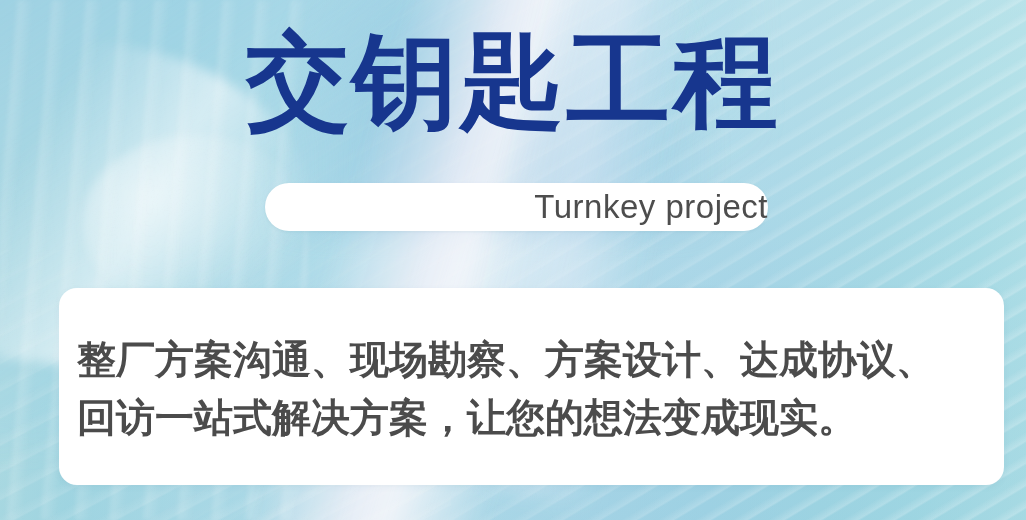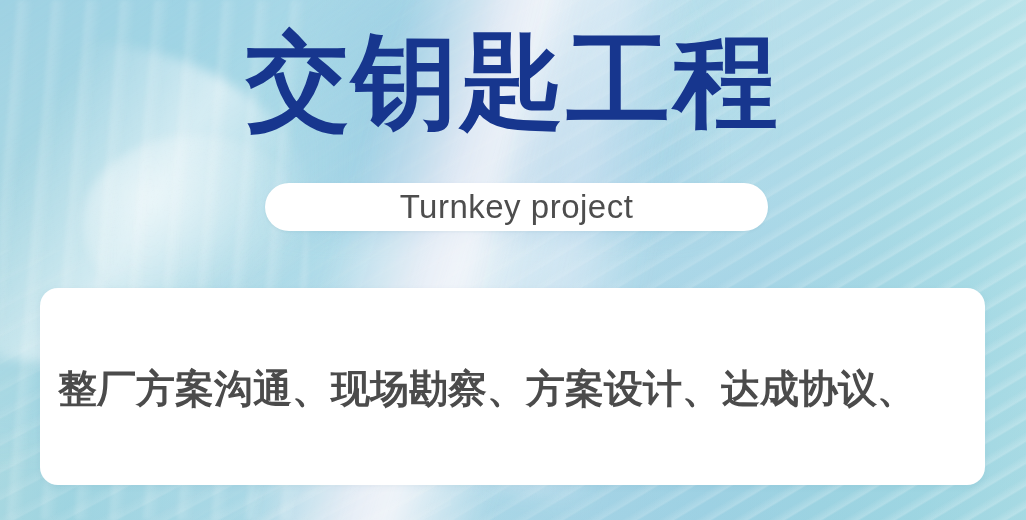--- a/index.html
+++ b/index.html
@@ -187,36 +187,36 @@
   .pill {
     position: absolute;
     left: 265px;
     top: 183px;
     width: 503px;
     height: 48px;
     border-radius: 26px;
     background: #ffffff;
     display: flex;
     align-items: center;
-    justify-content: center;
+    justify-content: flex-end;
     box-shadow: 0 1px 3px rgba(80,130,150,0.10);
   }
   .pill-text {
     font-family: "Liberation Sans", "DejaVu Sans", sans-serif;
     font-size: 33px;
     font-weight: 400;
     letter-spacing: 0.5px;
     color: #4d4d4d;
     white-space: nowrap;
   }
 
   
   .card {
     position: absolute;
-    left: 40px;
+    left: 59px;
     top: 288px;
     width: 945px;
     height: 197px;
     border-radius: 18px;
     background: #ffffff;
     box-sizing: border-box;
     padding: 14px 18px 10px 18px;
     display: flex;
     flex-direction: column;
     justify-content: center;
@@ -250,15 +250,16 @@
   <div class="bg-hatch-left"></div>
 
   <div class="headline">交钥匙工程</div>
 
   <div class="pill">
     <span class="pill-text">Turnkey project</span>
   </div>
 
   <div class="card">
     <div class="card-line">整厂方案沟通、现场勘察、方案设计、达成协议、</div>
+    <div class="card-line">回访一站式解决方案，让您的想法变成现实。</div>
   </div>
 
 </div>
 
 </body></html>

